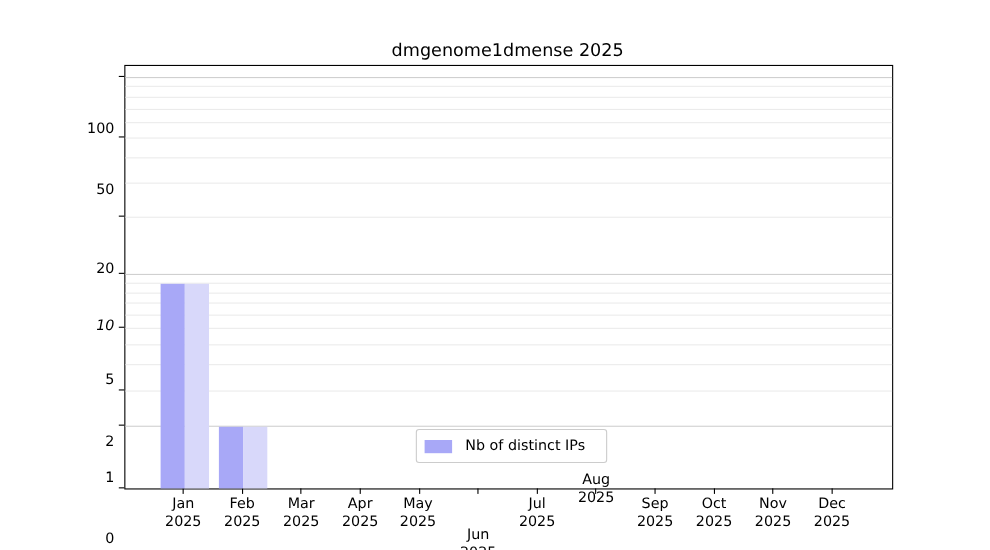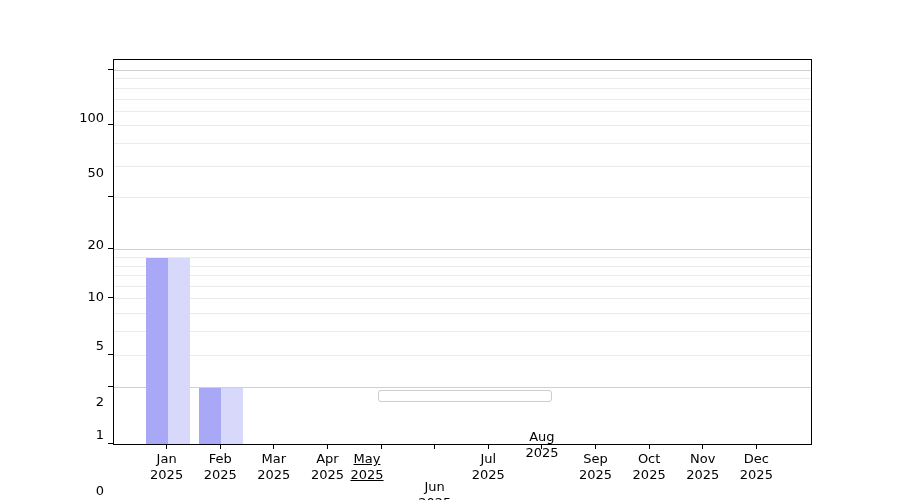--- a/index.html
+++ b/index.html
@@ -33,20 +33,21 @@
     padding:5px 8px 5px 7px;z-index:5;
   }
   .legend-row{display:flex;align-items:center;height:19px;}
   .legend-swatch{width:25px;height:12px;flex:0 0 25px;margin-right:12px;}
   .legend-label{font-size:13px;white-space:nowrap;color:#000;}
 </style>
 </head>
 <body>
 
 <div id="figure">
+  <div id="chart-title">dmgenome1dmense 2025</div>
   <div id="plot-area">
       <div class="gridline minor" style="top: 294.591px; background: rgb(235, 235, 235);"></div>
       <div class="gridline minor" style="top: 271.309px; background: rgb(235, 235, 235);"></div>
       <div class="gridline minor" style="top: 253.251px; background: rgb(235, 235, 235);"></div>
       <div class="gridline minor" style="top: 238.496px; background: rgb(235, 235, 235);"></div>
       <div class="gridline minor" style="top: 226.021px; background: rgb(235, 235, 235);"></div>
       <div class="gridline minor" style="top: 215.214px; background: rgb(235, 235, 235);"></div>
       <div class="gridline minor" style="top: 205.682px; background: rgb(235, 235, 235);"></div>
       <div class="gridline minor" style="top: 197.155px; background: rgb(235, 235, 235);"></div>
       <div class="gridline minor" style="top: 137.112px; background: rgb(235, 235, 235);"></div>
@@ -68,21 +69,21 @@
   <div id="axes-layer">
       <div class="y-tick" style="left: 108px; top: 442.5px;"></div>
       <div class="y-tick-label" style="left: 60px; top: 435px;">0</div>
       <div class="y-tick" style="left: 108px; top: 386.405px;"></div>
       <div class="y-tick-label" style="left: 60px; top: 378.905px;">1</div>
       <div class="y-tick" style="left: 108px; top: 353.591px;"></div>
       <div class="y-tick-label" style="left: 60px; top: 346.091px;">2</div>
       <div class="y-tick" style="left: 108px; top: 297.496px;"></div>
       <div class="y-tick-label" style="left: 60px; top: 289.996px;">5</div>
       <div class="y-tick" style="left: 108px; top: 248.442px;"></div>
-      <div class="y-tick-label" style="left: 60px; top: 240.942px;">10</div>
+      <div class="y-tick-label" style="left: 60px; top: 240.942px; font-style: italic;">10</div>
       <div class="y-tick" style="left: 108px; top: 196.112px;"></div>
       <div class="y-tick-label" style="left: 60px; top: 188.612px;">20</div>
       <div class="y-tick" style="left: 108px; top: 124.303px;"></div>
       <div class="y-tick-label" style="left: 60px; top: 116.803px;">50</div>
       <div class="y-tick" style="left: 108px; top: 69.0055px;"></div>
       <div class="y-tick-label" style="left: 60px; top: 61.5055px;">100</div>
       <div class="x-tick" style="left: 166.115px; top: 444px;"></div>
       <div class="x-tick-label" style="left: 134.615px; top: 451px;">
         <div>Jan</div>
         <div>2025</div>
@@ -96,21 +97,21 @@
       <div class="x-tick-label" style="left: 241.846px; top: 451px;">
         <div>Mar</div>
         <div>2025</div>
       </div>
       <div class="x-tick" style="left: 326.962px; top: 444px;"></div>
       <div class="x-tick-label" style="left: 295.462px; top: 451px;">
         <div>Apr</div>
         <div>2025</div>
       </div>
       <div class="x-tick" style="left: 380.577px; top: 444px;"></div>
-      <div class="x-tick-label" style="left: 335px; top: 451px; text-decoration: underline;">
+      <div class="x-tick-label" style="left: 348px; top: 451px;">
         <div>May</div>
         <div>2025</div>
       </div>
       <div class="x-tick" style="left: 434.192px; top: 444px;"></div>
       <div class="x-tick-label" style="left: 402.692px; top: 451px; margin-top: 28px;">
         <div>Jun</div>
         <div>2025</div>
       </div>
       <div class="x-tick" style="left: 487.808px; top: 444px;"></div>
       <div class="x-tick-label" style="left: 456.308px; top: 451px;">
@@ -137,14 +138,18 @@
         <div>Nov</div>
         <div>2025</div>
       </div>
       <div class="x-tick" style="left: 755.885px; top: 444px;"></div>
       <div class="x-tick-label" style="left: 724.385px; top: 451px;">
         <div>Dec</div>
         <div>2025</div>
       </div>
     </div>
   <div id="legend">
+      <div class="legend-row">
+        <div class="legend-swatch" style="background: rgb(168, 168, 247);"></div>
+        <span class="legend-label">Nb of distinct IPs</span>
+      </div>
     </div>
 </div>
 
 </body></html>

